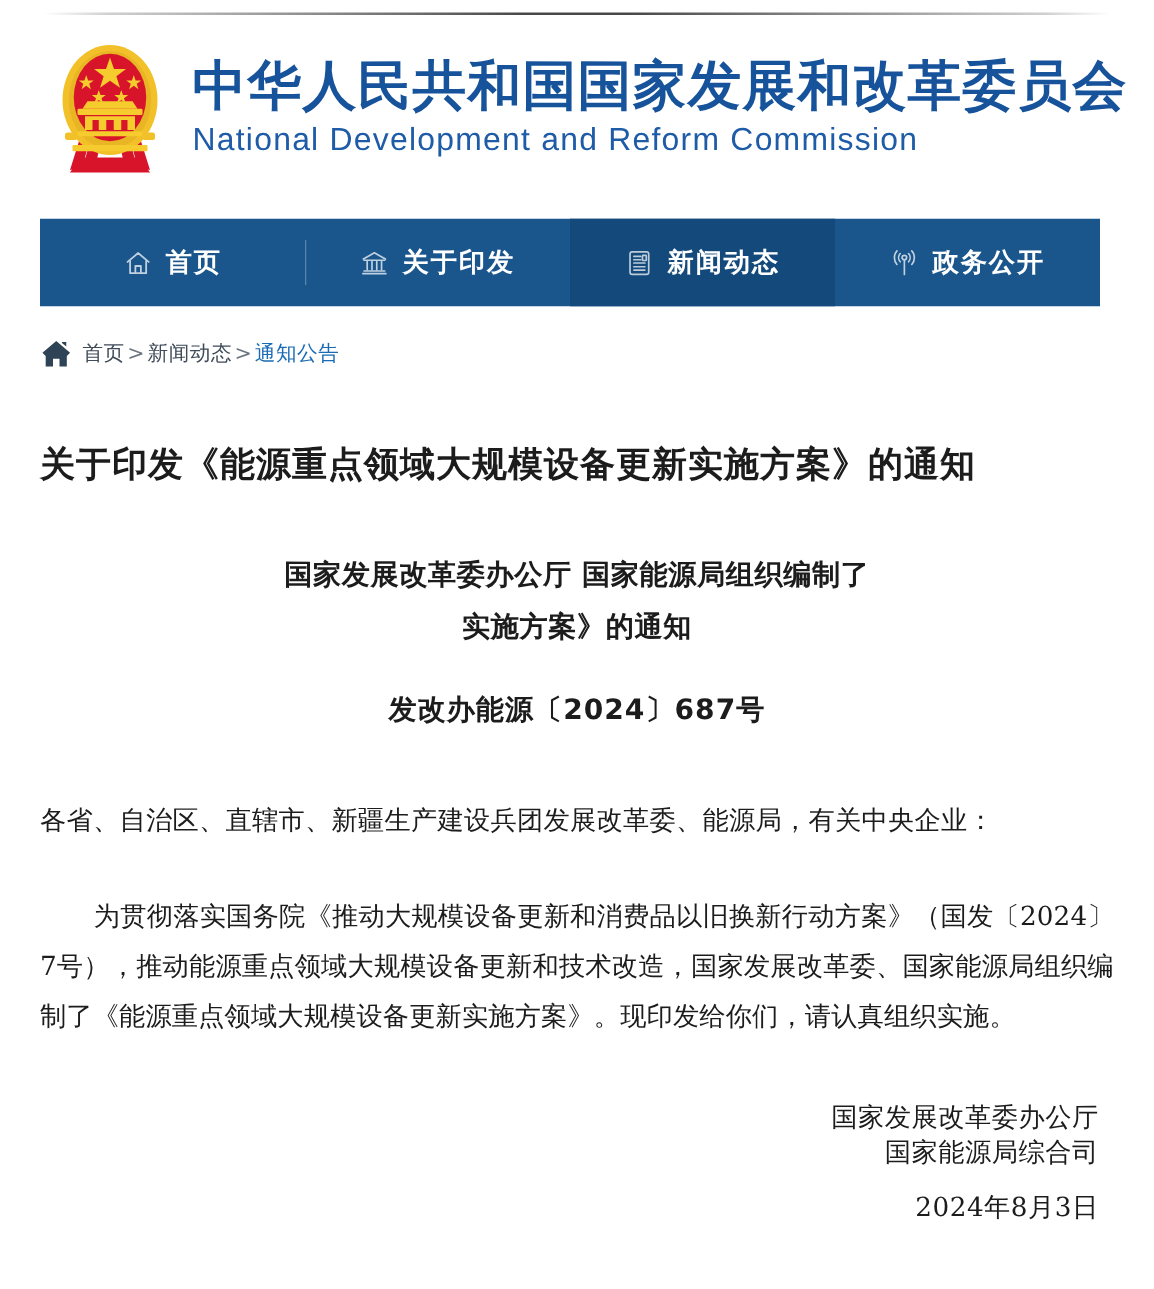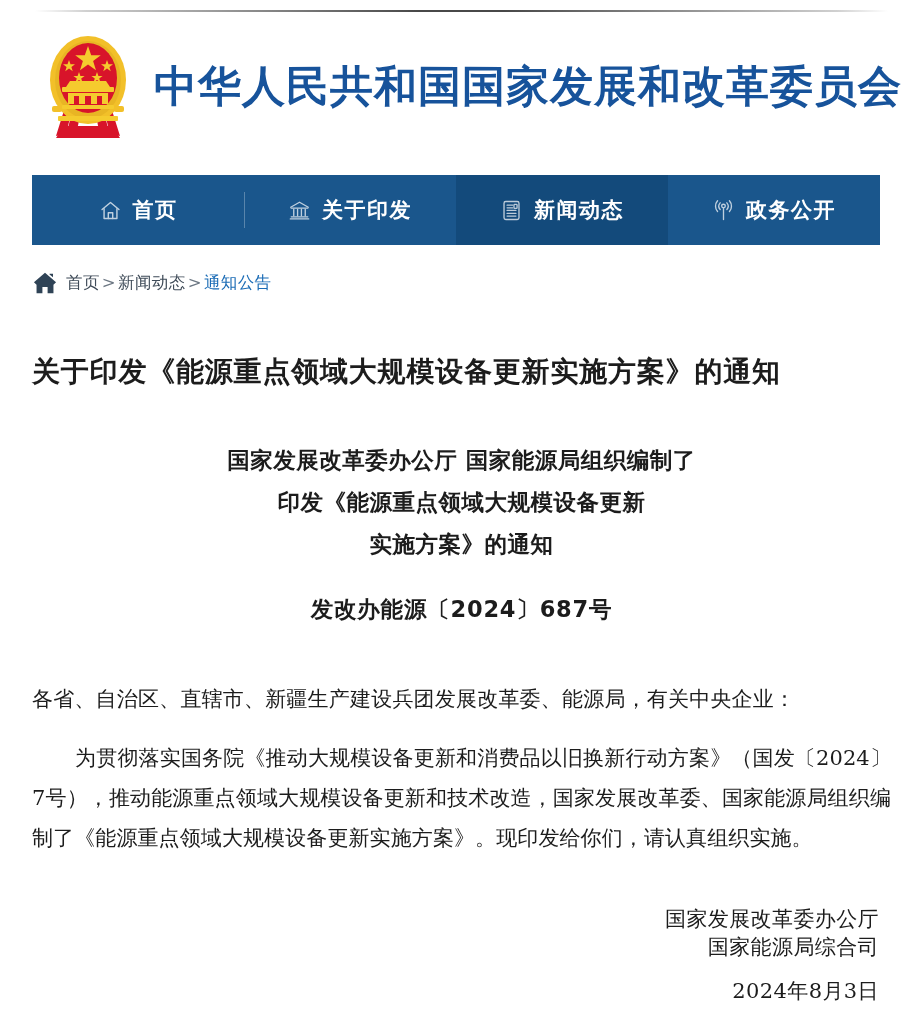--- a/index.html
+++ b/index.html
@@ -204,21 +204,21 @@
   .doc-addressee {
     margin-top: 56px;
     font-family: Liberation Mono, monospace;
     font-size: 21px;
     color: #1c1c1c;
     line-height: 1.9;
     letter-spacing: 0.2px;
   }
 
   .doc-body {
-    margin-top: 17px;
+    margin-top: 34px;
     font-family: "DejaVu Serif", "Liberation Serif", serif;
     font-size: 21px;
     color: #1c1c1c;
     line-height: 1.92;
     text-align: justify;
     text-justify: inter-character;
     text-indent: 2.05em;
     letter-spacing: 0.1px;
   }
 
@@ -282,20 +282,21 @@
 
         <g fill="#f2c029">
           <rect x="16" y="76" width="10" height="6" rx="2"></rect>
           <rect x="78" y="76" width="10" height="6" rx="2"></rect>
         </g>
       </svg>
     </div>
 
     <div class="masthead-text">
       <div class="org-cn">中华人民共和国国家发展和改革委员会</div>
+      <div class="org-en">National Development and Reform Commission</div>
     </div>
 
   </div>
 
   <nav class="navbar">
 
     <div class="nav-item">
       <span class="nav-icon">
         <svg viewBox="0 0 24 24" fill="none" stroke="#ffffff" stroke-width="1.5" stroke-linecap="round" stroke-linejoin="round">
           <path d="M3.2 11 L12 3.6 L20.8 11"></path>
@@ -358,21 +359,20 @@
       <span class="bc-link">首页</span><span class="bc-sep">&gt;</span><span class="bc-link">新闻动态</span><span class="bc-sep">&gt;</span><span class="bc-current">通知公告</span>
     </span>
   </div>
 
   <article class="article">
 
     <h1 class="doc-title">关于印发《能源重点领域大规模设备更新实施方案》的通知</h1>
 
     <div class="doc-heading">
       <div>国家发展改革委办公厅 国家能源局组织编制了</div>
-      <div>印发《能源重点领域大规模设备更新</div>
       <div>实施方案》的通知</div>
     </div>
 
     <div class="doc-number">发改办能源〔2024〕687号</div>
 
     <p class="doc-addressee">各省、自治区、直辖市、新疆生产建设兵团发展改革委、能源局，有关中央企业：</p>
 
     <p class="doc-body">为贯彻落实国务院《推动大规模设备更新和消费品以旧换新行动方案》（国发〔2024〕7号），推动能源重点领域大规模设备更新和技术改造，国家发展改革委、国家能源局组织编制了《能源重点领域大规模设备更新实施方案》。现印发给你们，请认真组织实施。</p>
 
     <div class="sign-block">

